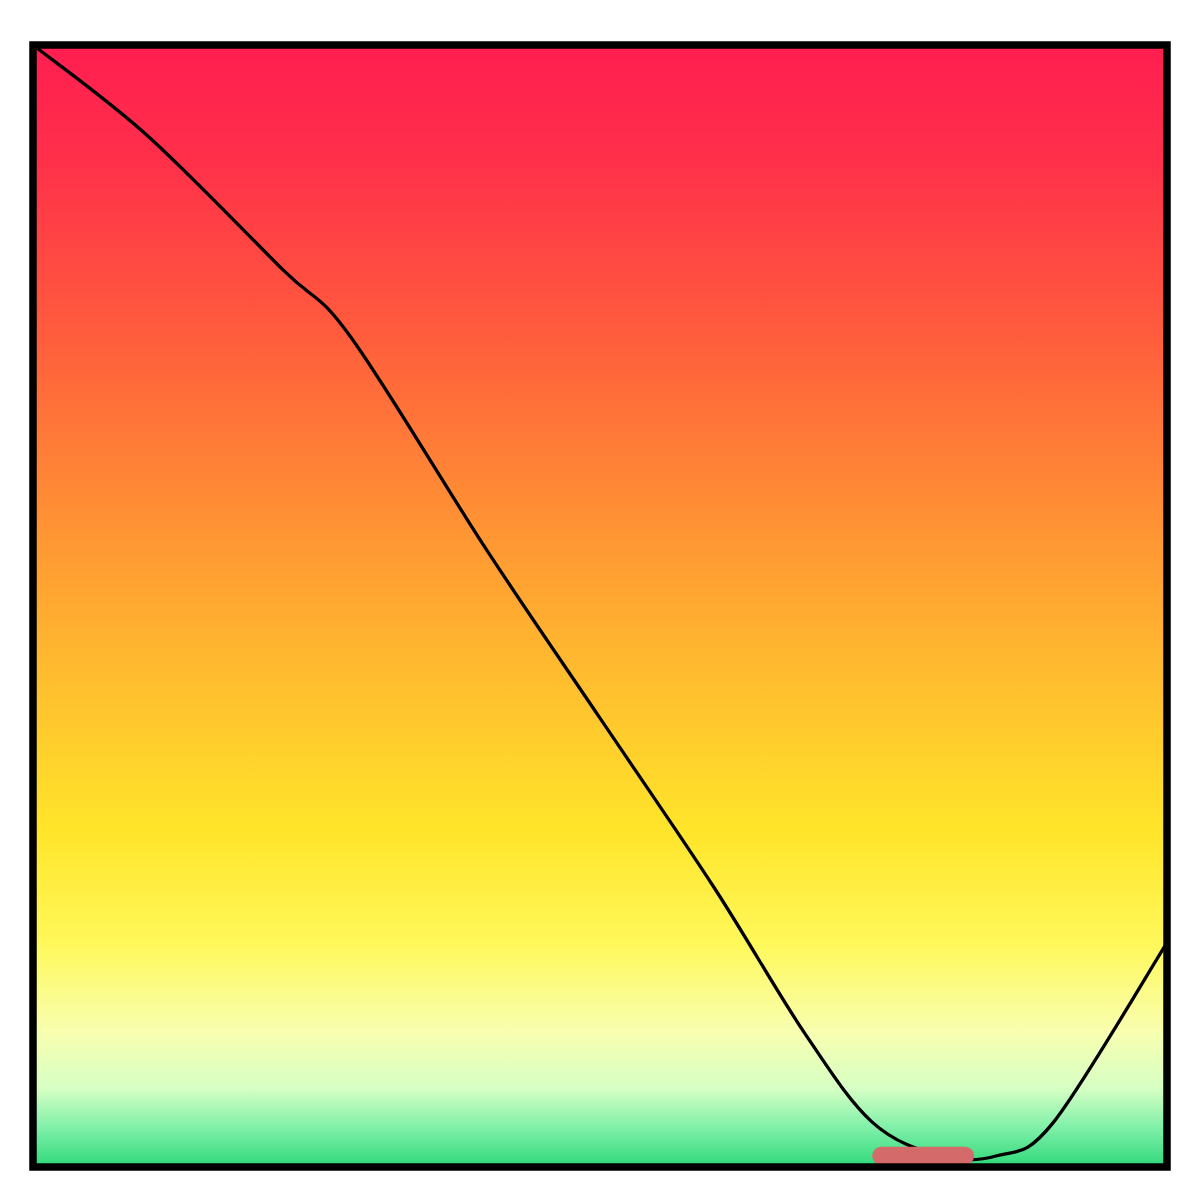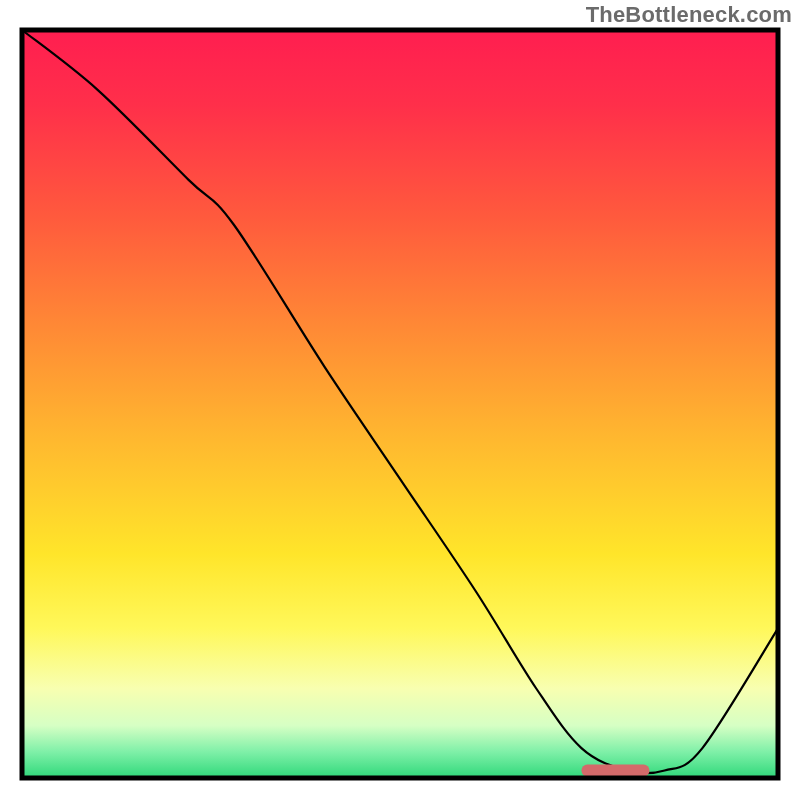--- a/index.html
+++ b/index.html
@@ -55,14 +55,13 @@
 
     <rect id="plot-bg" fill="url(#bg-grad)" x="22" y="30" width="756" height="748"></rect>
 
     <path id="curve-path" fill="none" stroke="#000000" stroke-width="2.2" stroke-linecap="round" stroke-linejoin="round" d="M 22 30 C 34.6 39.97333333333332, 69.88000000000001 64.90666666666658, 97.60000000000001 89.83999999999992 C 125.32000000000001 114.77333333333326, 165.64 157.16, 188.32 179.60000000000002 C 211 202.04000000000005, 211 193.31333333333336, 233.68 224.48000000000002 C 256.36 255.64666666666668, 296.68000000000006 324.2133333333333, 324.40000000000003 366.59999999999997 C 352.12 408.9866666666666, 374.8 441.4, 400 478.8 C 425.2 516.2, 452.91999999999996 556.0933333333334, 475.59999999999997 591 C 498.28 625.9066666666666, 518.44 662.06, 536.08 688.24 C 553.72 714.4200000000001, 566.3199999999999 734.3666666666667, 581.4399999999999 748.08 C 596.56 761.7933333333334, 612.94 766.78, 626.8000000000001 770.52 C 640.6600000000001 774.26, 652 774.26, 664.6 770.52 C 677.2 766.78, 683.5 771.7666666666667, 702.4 748.08 C 721.3 724.3933333333334, 765.4 648.3466666666667, 778 628.4"></path>
 
     <rect id="marker-rect" rx="6" ry="6" height="12" fill="#d46a6a" x="581.4399999999999" width="68.04000000000008" y="764.52"></rect>
 
     <rect id="plot-border" fill="none" stroke="#000000" stroke-width="5" x="22" y="30" width="756" height="748"></rect>
   </svg>
 
-  <div class="watermark">TheBottleneck.com</div>
 </div>
 
 </body></html>

